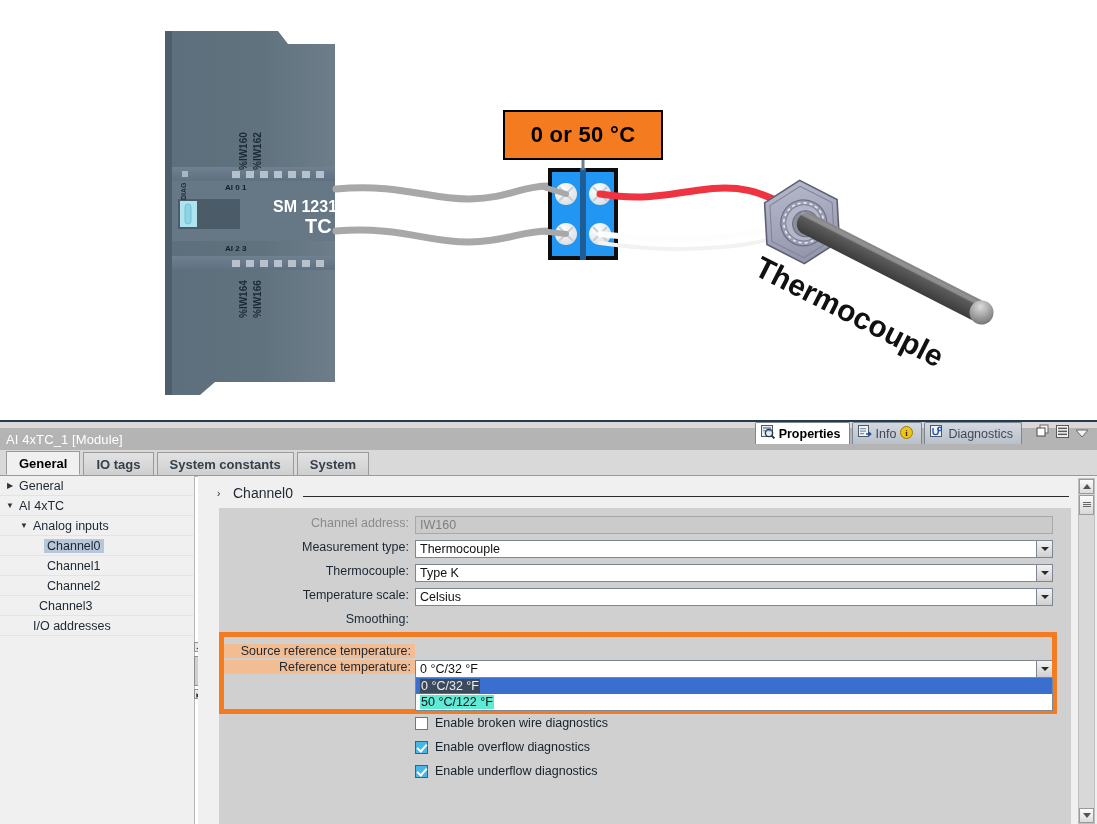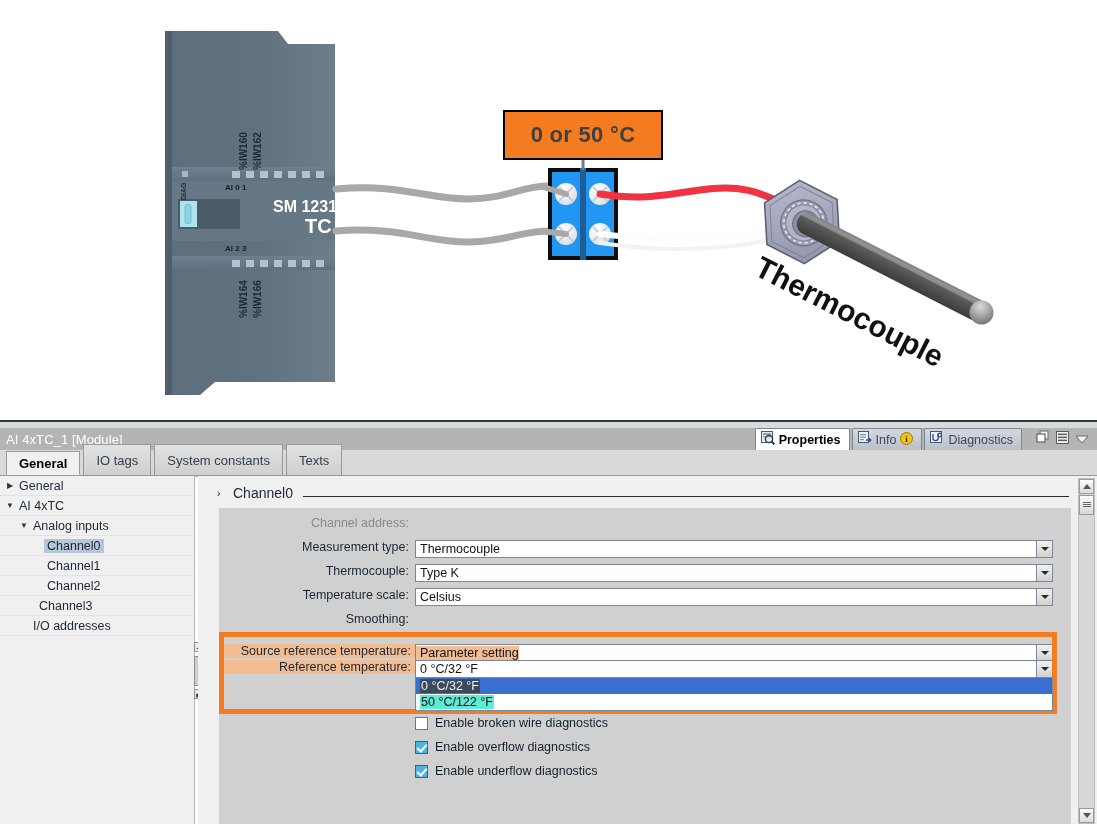--- a/index.html
+++ b/index.html
@@ -16,21 +16,21 @@
   #diagram{
     position:absolute;left:0;top:0;width:1097px;height:420px;
     background:#ffffff;overflow:hidden;
   }
   #diagram svg{position:absolute;left:0;top:0;}
 
   .callout{
     position:absolute;left:503px;top:110px;width:160px;height:50px;
     background:#F47B20;border:2px solid #000;
     display:flex;align-items:center;justify-content:center;
-    color:#404040;font-size:22px;font-weight:bold;
+    color:#000000;font-size:22px;font-weight:bold;
     letter-spacing:.3px;
     font-family:"Liberation Sans", sans-serif;
     box-sizing:border-box;
   }
 
   .tc-label{
     position:absolute;left:765px;top:250px;
     font-size:30px;font-weight:bold;color:#111;
     font-family:"Liberation Sans", sans-serif;
     transform:rotate(27deg);
@@ -68,21 +68,21 @@
     display:flex;align-items:center;
   }
   #titlebar .ttl{
     color:#ffffff;font-size:13px;font-weight:normal;
     padding-left:6px;letter-spacing:.1px;
   }
 
   
   #docktabs{
     position:absolute;right:0;top:0;height:28px;
-    display:flex;align-items:flex-end;
+    display:flex;
   }
   .dock-tab{
     height:22px;margin-right:2px;
     display:flex;align-items:center;gap:4px;
     padding:0 8px 0 5px;
     border:1px solid #7d8794;border-bottom:none;
     border-radius:2px 2px 0 0;
     font-size:12.5px;
     background:linear-gradient(#d4d9e0,#b9c0c9);
     color:#3f4a55;
@@ -100,28 +100,28 @@
 
   
   #tabstrip{
     position:absolute;left:0;top:28px;width:1097px;height:26px;
     background:#d9d9d9;
     display:flex;align-items:flex-end;
     border-bottom:1px solid #9a9a9a;
     box-sizing:border-box;
   }
   .mtab{
-    height:31px;margin-right:3px;
+    height:23px;margin-right:3px;
     padding:0 12px;
     display:flex;align-items:center;
     font-size:13px;color:#34414d;
     background:linear-gradient(#e2e2e2,#cfcfcf);
     border:1px solid #9a9a9a;border-bottom:none;
     border-radius:1px 1px 0 0;
-    box-sizing:border-box;cursor:default;
+    box-sizing:border-box;cursor:default;font-weight:bold;
   }
   .mtab:first-child{margin-left:6px;}
   .mtab.active{
     background:#f0f0f0;color:#000;font-weight:bold;
     border-bottom:1px solid #f0f0f0;
     height:24px;
   }
 
   
   #body{
@@ -503,21 +503,21 @@
     <div class="mtab active">
       <span>General</span>
     </div>
     <div class="mtab">
       <span>IO tags</span>
     </div>
     <div class="mtab">
       <span>System constants</span>
     </div>
     <div class="mtab">
-      <span>Texts</span>
+      <span>System</span>
     </div>
   </div>
 
   <div id="body">
 
     <div id="tree">
       <div class="tnode" style="padding-left:4px">
         <span class="arrow">▶</span>
         <span class="lbl">General</span>
       </div>
@@ -560,20 +560,23 @@
       <div id="ch-head">
         <span class="exp">›</span>
         <span class="ttl">Channel0</span>
         <span class="rule"></span>
       </div>
 
       <div id="form">
 
         <div class="frow" style="top:8px;width:838px">
           <span class="flabel dim">Channel address:</span>
+          <span class="fctl readonly" style="width:638px">
+            <span class="val dim">IW160</span>
+          </span>
         </div>
 
         <div class="frow" style="top:32px;width:838px">
           <span class="flabel">Measurement type:</span>
           <span class="fctl" style="width:638px">
             <span class="val">Thermocouple</span>
             <span class="ddbtn">
                 <i class="car"></i>
               </span>
           </span>
@@ -598,26 +601,20 @@
               </span>
           </span>
         </div>
 
         <div class="frow" style="top:104px;width:838px">
           <span class="flabel">Smoothing:</span>
         </div>
 
         <div class="frow" style="top:136px;width:976px">
           <span class="flabel hl">Source reference temperature:</span>
-          <span class="fctl" style="width:638px">
-            <span class="val hl">Parameter setting</span>
-            <span class="ddbtn">
-                <i class="car"></i>
-              </span>
-          </span>
         </div>
 
         <div class="frow" style="top:152px;width:838px">
           <span class="flabel hl">Reference temperature:</span>
           <span class="fctl" style="width:638px">
             <span class="val">0 °C/32 °F</span>
             <span class="ddbtn">
                 <i class="car"></i>
               </span>
           </span>

